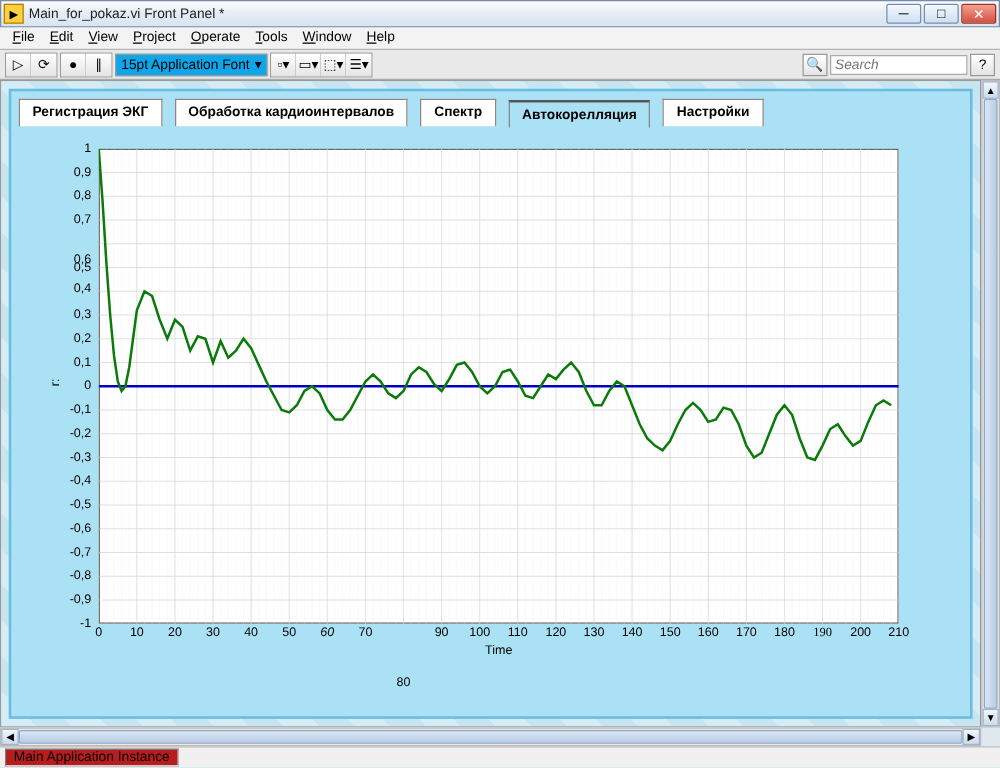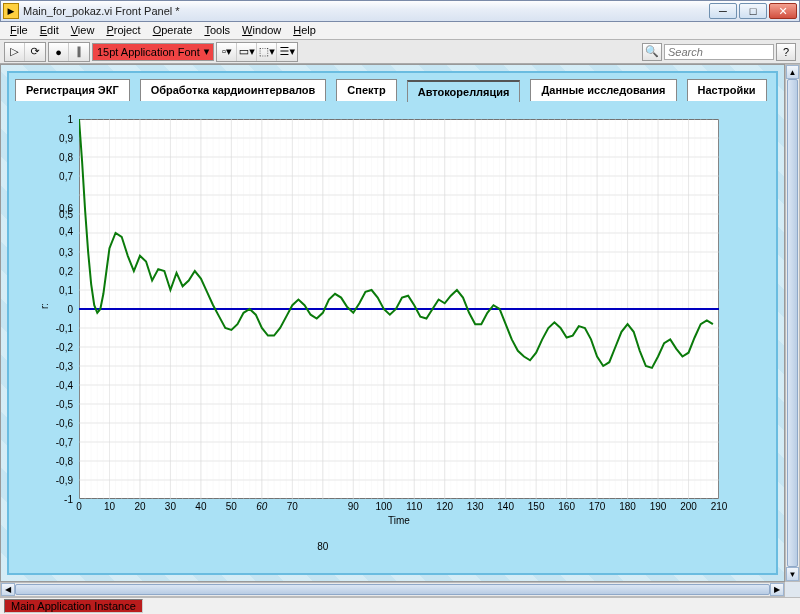--- a/index.html
+++ b/index.html
@@ -16,21 +16,21 @@
 
 .menubar { height:18px; background:#f3f3f3; border-bottom:1px solid #b5b5b5; display:flex; padding:0 4px; }
 .menubar span { padding:2px 6px; cursor:default; }
 .menubar u { text-decoration:underline; }
 
 
 .toolbar { height:24px; background:#e9e9e9; border-bottom:1px solid #aaa; display:flex; align-items:center; padding:0 4px; gap:2px; }
 .tbgrp { display:flex; border:1px solid #9b9b9b; background:#fff; }
 .tbtn { width:20px; height:18px; border-right:1px solid #ccc; display:flex; align-items:center; justify-content:center; background:linear-gradient(#fff,#e4e4e4); }
 .tbtn:last-child { border-right:none; }
-.fontbox { height:18px; border:1px solid #9b9b9b; background:#ef4444; padding:0 4px; display:flex; align-items:center; gap:4px; }
+.fontbox { height:18px; border:1px solid #9b9b9b; background:#0ea5e9; padding:0 4px; display:flex; align-items:center; gap:4px; }
 .search { margin-left:auto; display:flex; align-items:center; gap:2px; }
 .search input { width:110px; height:16px; border:1px solid #aaa; padding:0 3px; font-style:italic; color:#888; }
 
 
 .outer { position:absolute; top:64px; bottom:32px; left:0; right:15px; background:#fff; border:1px solid #999; overflow:hidden; }
 .bgtile { position:absolute; inset:0; background:
   repeating-linear-gradient(45deg,#b8e0f0 0 20px,#a0d4ea 20px 40px);
   opacity:.6; }
 .panel { position:absolute; top:6px; left:6px; right:6px; bottom:6px; background:#aae1f5; border:2px solid #6abce0; }
 
@@ -115,21 +115,20 @@
 </div>
 
 <div class="outer">
   <div class="bgtile"></div>
   <div class="panel">
     <div class="tabs" id="tabs">
         <div class="tab">Регистрация ЭКГ</div>
         <div class="tab">Обработка кардиоинтервалов</div>
         <div class="tab">Спектр</div>
         <div class="tab active">Автокорелляция</div>
-        <div class="tab">Данные исследования</div>
         <div class="tab">Настройки</div>
       </div>
 
     <div class="chartwrap">
       <div class="plotarea">
         <div class="ylabel">r:</div>
         <div class="plotbg"></div>
         <svg class="plot" id="plot">
             <line x1="0" y1="0" x2="0" y2="380" stroke="#ccc" stroke-width="0.5"></line>
             <line x1="30.476190476190474" y1="0" x2="30.476190476190474" y2="380" stroke="#ccc" stroke-width="0.5"></line>
@@ -319,21 +318,21 @@
             <div class="xtick" style="left: 274.286px;">90</div>
             <div class="xtick" style="left: 304.762px;">100</div>
             <div class="xtick" style="left: 335.238px;">110</div>
             <div class="xtick" style="left: 365.714px;">120</div>
             <div class="xtick" style="left: 396.19px;">130</div>
             <div class="xtick" style="left: 426.667px;">140</div>
             <div class="xtick" style="left: 457.143px;">150</div>
             <div class="xtick" style="left: 487.619px;">160</div>
             <div class="xtick" style="left: 518.095px;">170</div>
             <div class="xtick" style="left: 548.571px;">180</div>
-            <div class="xtick" style="left: 579.048px;">190</div>
+            <div class="xtick" style="left: 579.048px; font-family: Liberation Serif, serif;">190</div>
             <div class="xtick" style="left: 609.524px;">200</div>
             <div class="xtick" style="left: 640px;">210</div>
           </div>
         <div class="xlabel">Time</div>
       </div>
     </div>
   </div>
 </div>
 
 <div class="vscroll">

